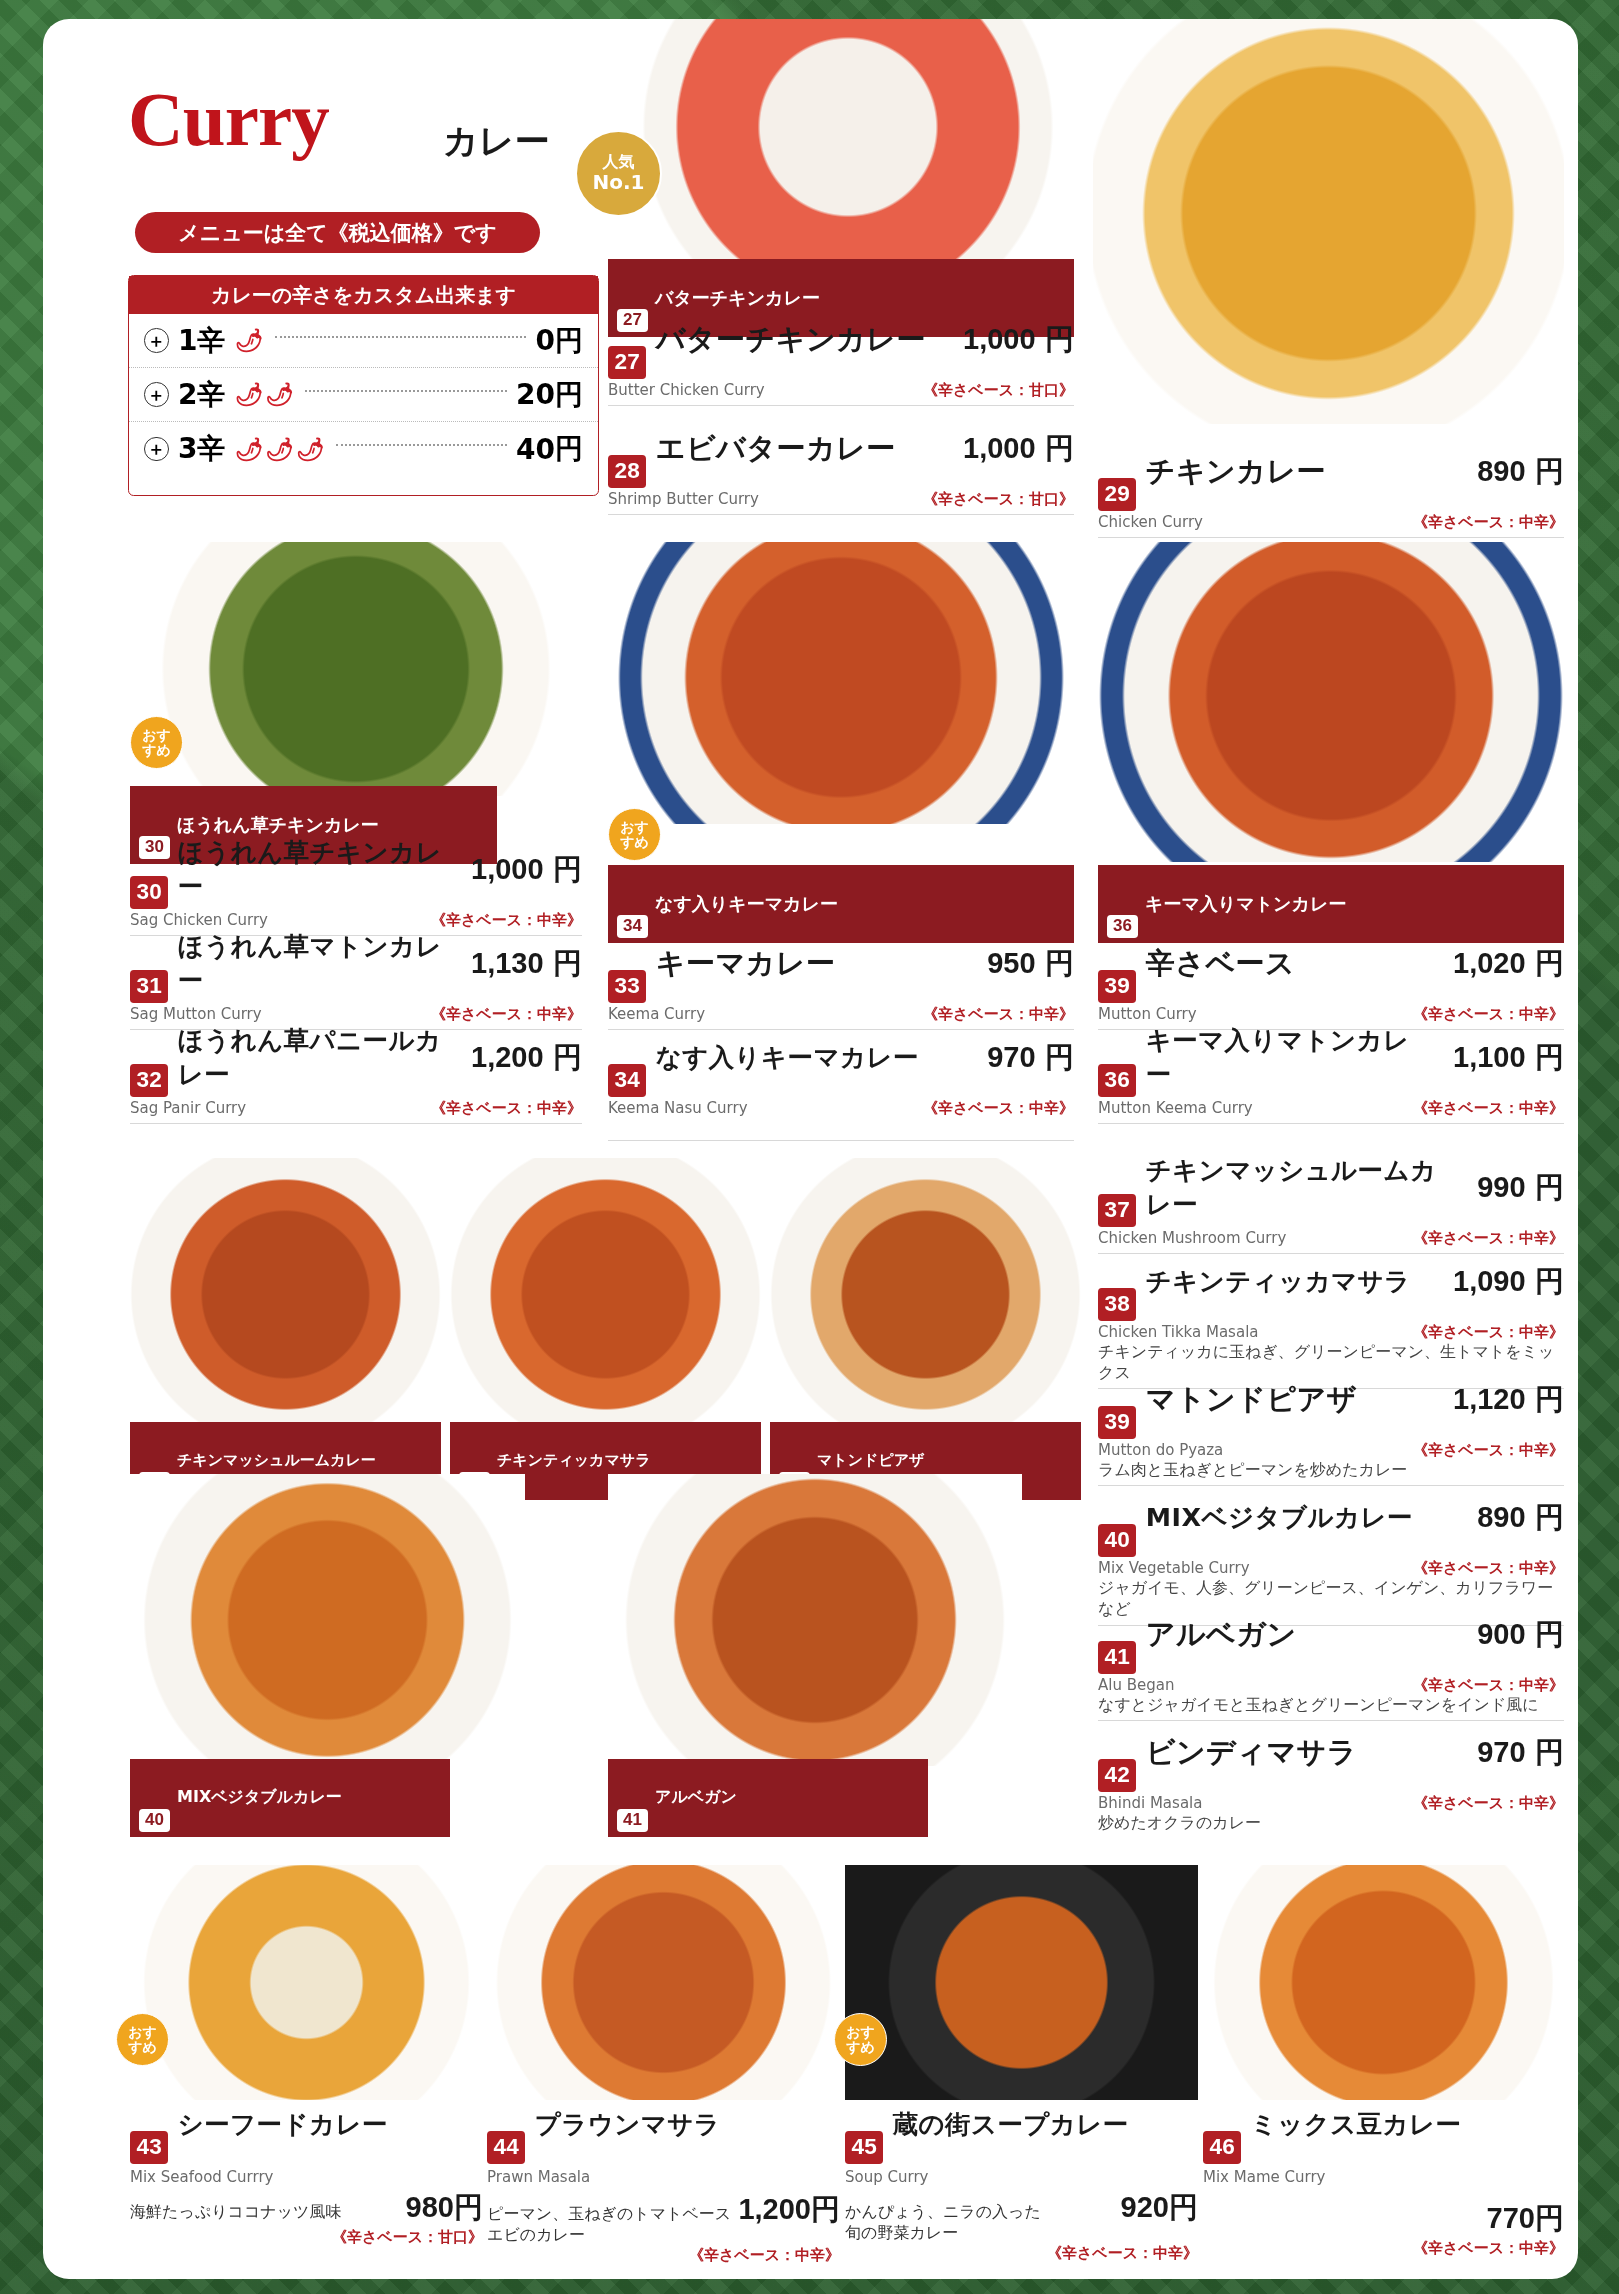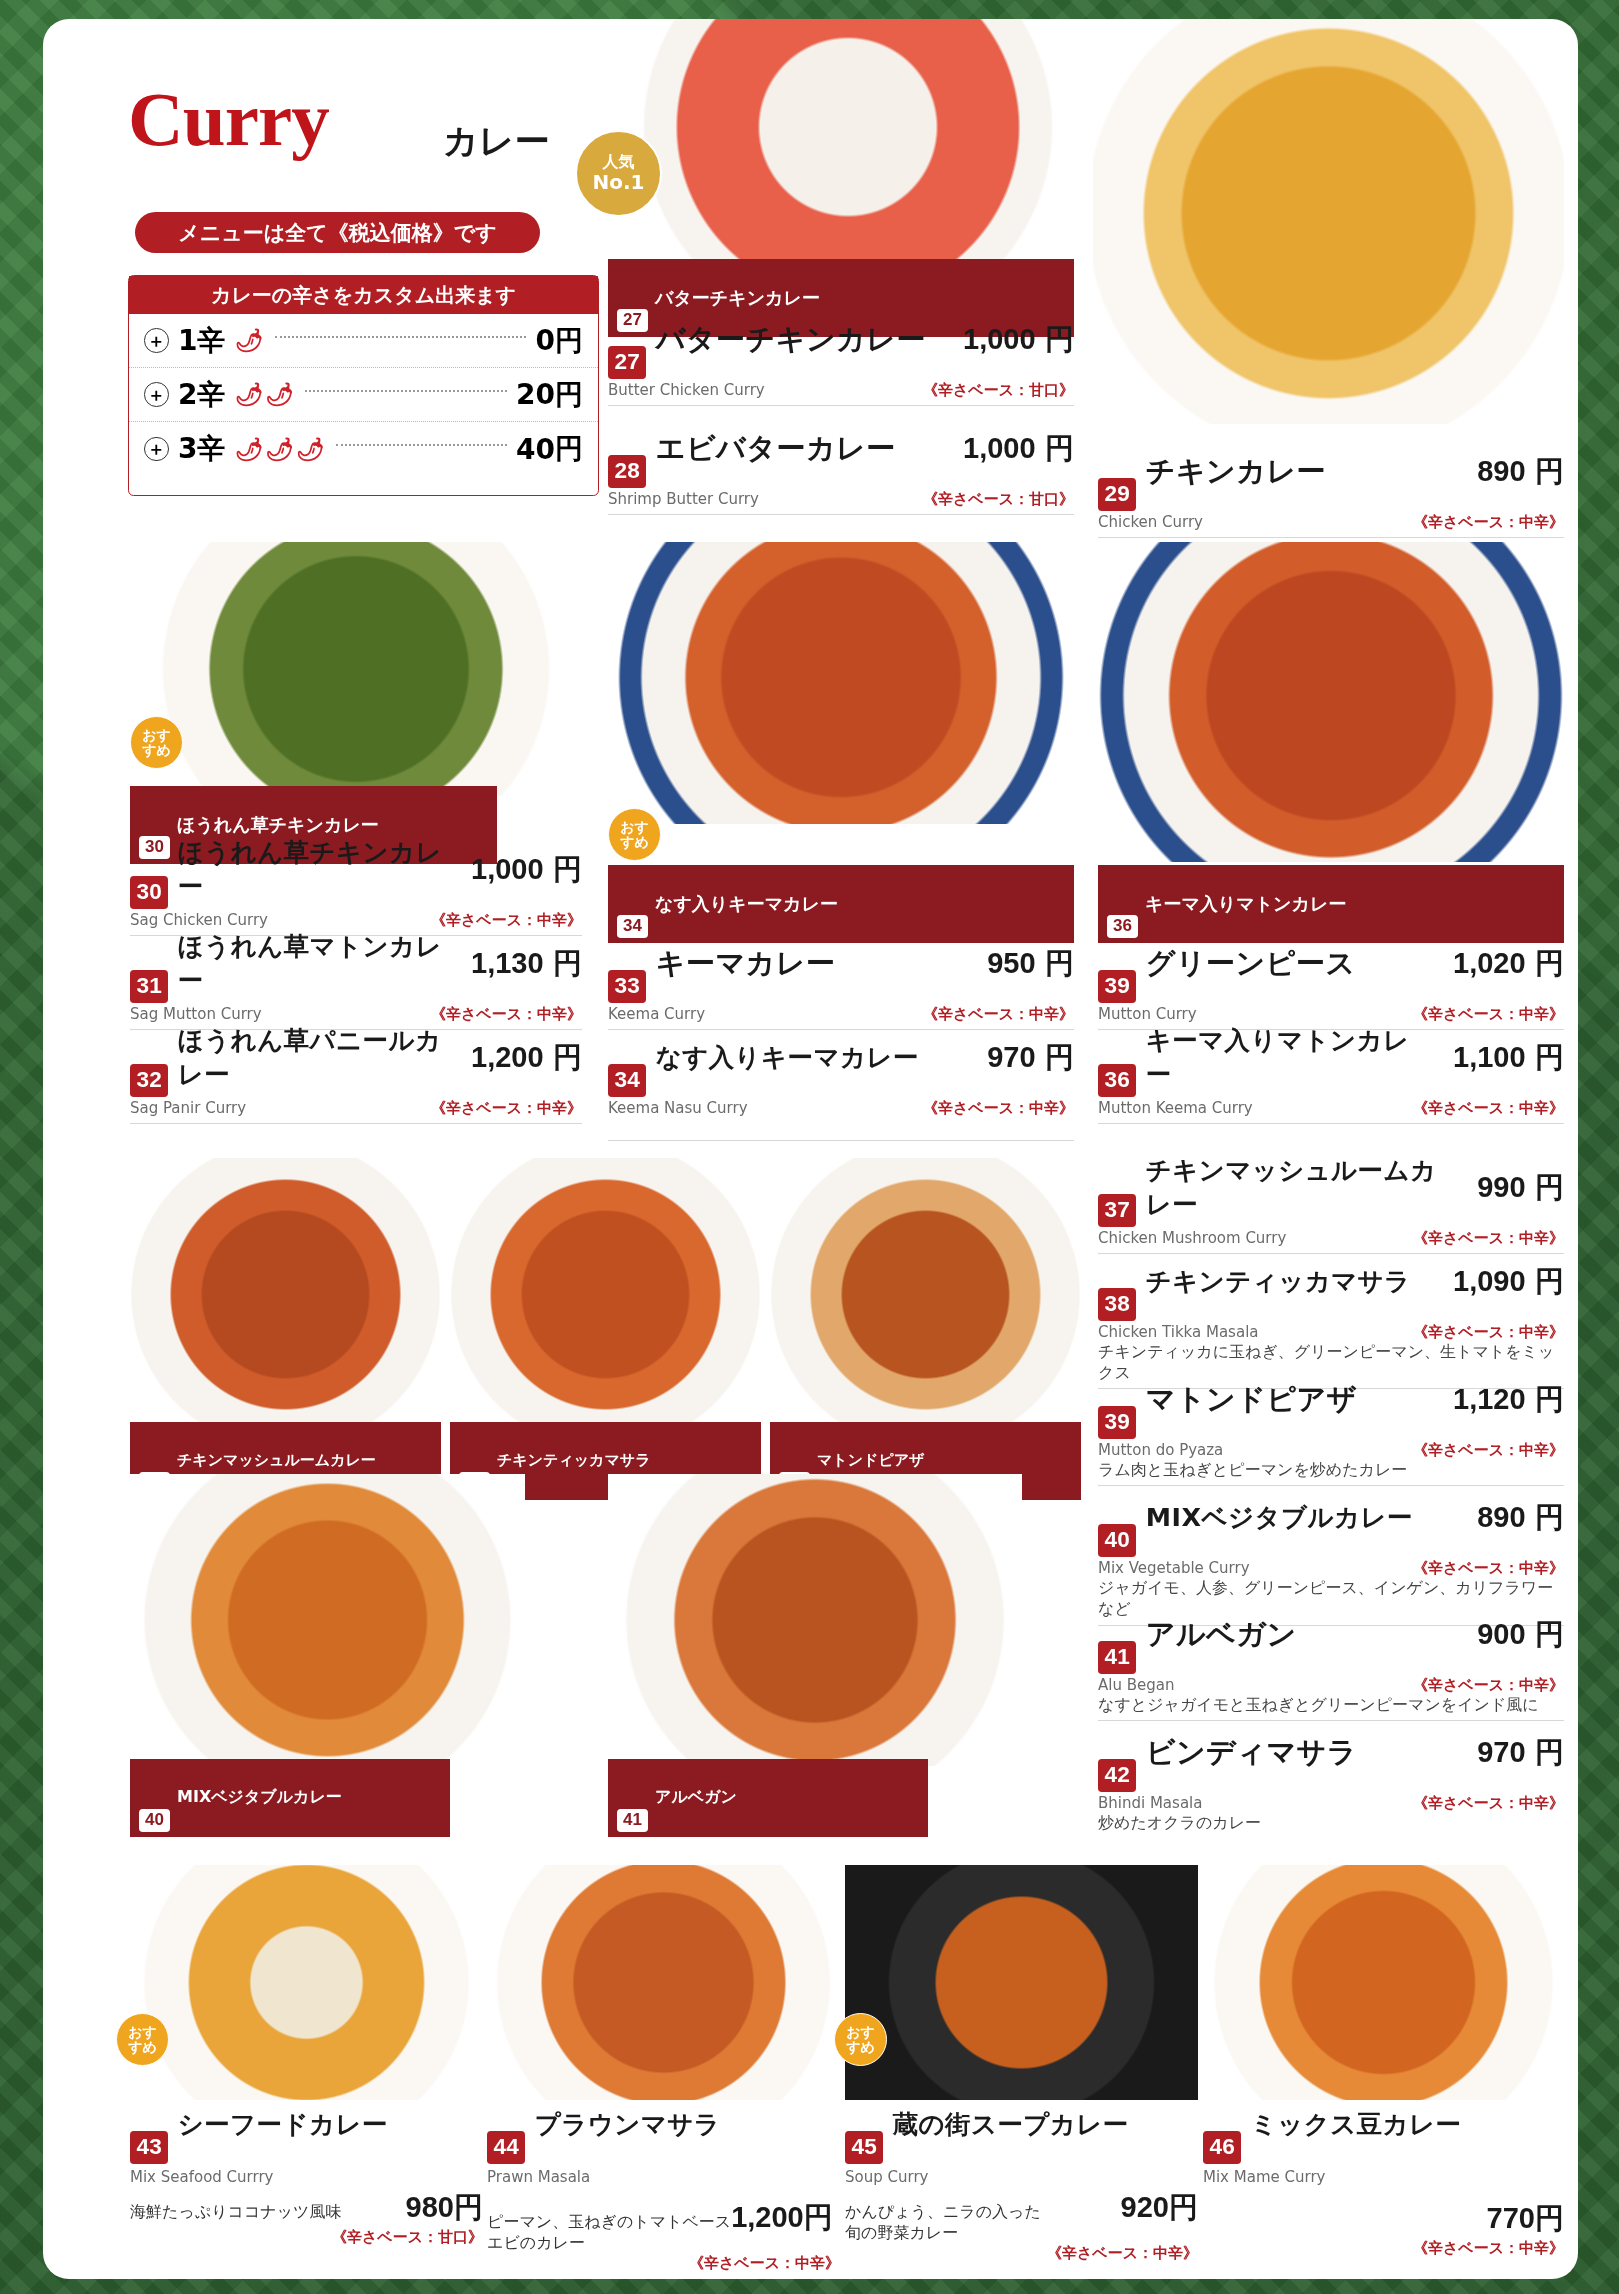--- a/index.html
+++ b/index.html
@@ -343,21 +343,21 @@
     </div>
     <div class="bottom row-line" style="padding-bottom:22px;align-items:center;">
       <span class="eng">Keema Nasu Curry</span>
       <span class="spice">《辛さベース：中辛》</span>
     </div>
   </div>
 
   <div class="item" style="left:1055px; top:906px; width:466px;">
     <div class="top">
       <span class="num-badge">39</span>
-      <span class="title-jp">グリーンピース</span>
+      <span class="title-jp">辛さベース</span>
       <span class="flexgrow"></span>
       <span class="price">1,020</span>
       <span class="price yen">円</span>
     </div>
     <div class="bottom row-line" style="padding-bottom:5.6px;">
       <span class="eng">Mutton Curry</span>
       <span class="spice">《辛さベース：中辛》</span>
     </div>
   </div>
 
@@ -545,21 +545,21 @@
   </div>
 
   <div class="item" style="left:444px; top:2067px; width:353px;">
     <div class="top">
       <span class="num-badge">44</span>
       <span class="title-jp small">プラウンマサラ</span>
     </div>
     <div style="margin-top:3.8px;">
       <span class="eng">Prawn Masala</span>
     </div>
-    <div style="display:flex; align-items:baseline; justify-content:flex-start; margin-top:12px;">
+    <div style="display:flex; align-items:baseline; justify-content:space-between; margin-top:4px;">
       <span class="eng" style="font-size:16px;color:#333;white-space:pre-line;">ピーマン、玉ねぎのトマトベース
 エビのカレー</span>
       <span>
         <span class="price">1,200</span><span class="price yen">円</span>
       </span>
     </div>
     <div style="text-align:right;">
       <span class="spice">《辛さベース：中辛》</span>
     </div>
   </div>

